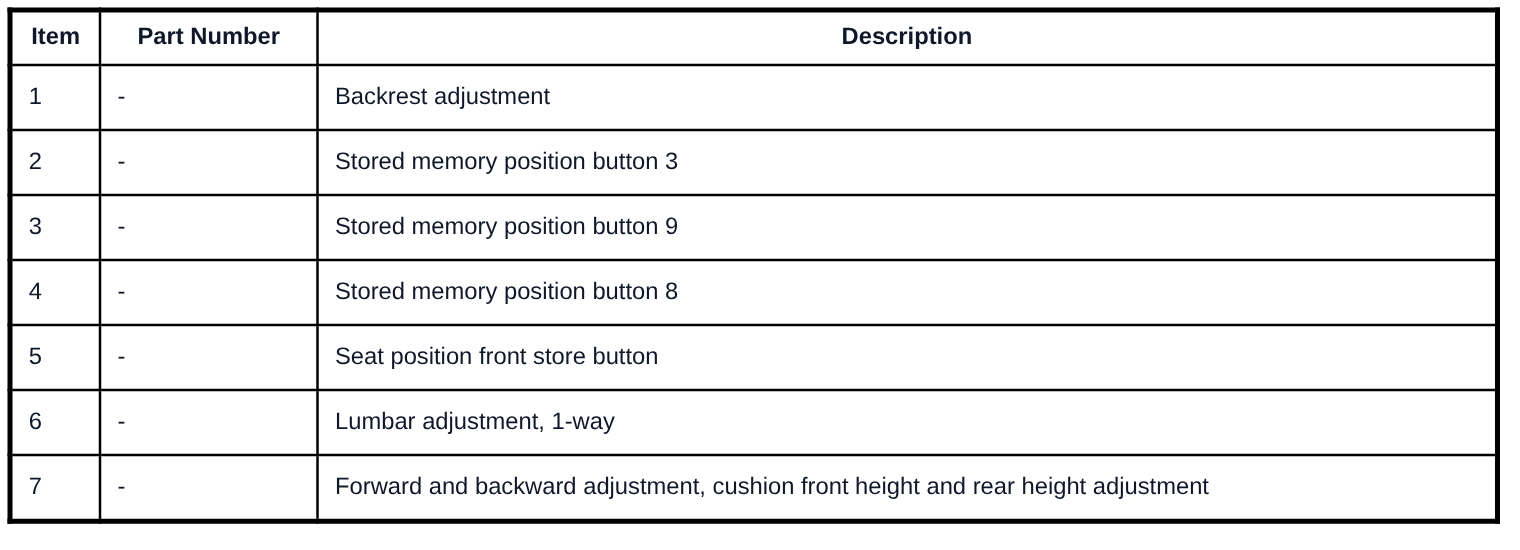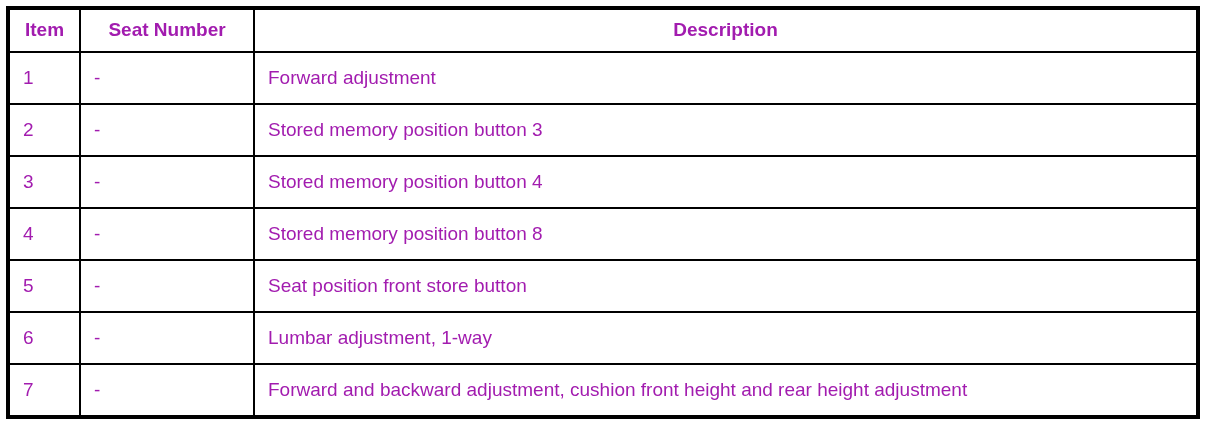--- a/index.html
+++ b/index.html
@@ -16,21 +16,21 @@
     overflow: hidden;
   }
   table.parts-table {
     position: absolute;
     left: 6px;
     top: 6px;
     width: 1190px;
     border-collapse: collapse;
     border: 4px solid #000000;
     table-layout: fixed;
-    color: #a21caf;
+    color: #0f172a;
   }
   table.parts-table th,
   table.parts-table td {
     border: 2px solid #000000;
     font-size: 19px;
     line-height: 1.2;
     overflow: hidden;
     white-space: nowrap;
     vertical-align: middle;
     background: #ffffff;
@@ -57,39 +57,39 @@
 <div class="page">
   <table class="parts-table">
     <colgroup>
       <col class="col-item">
       <col class="col-part">
       <col class="col-desc">
     </colgroup>
     <thead>
       <tr>
         <th>Item</th>
-        <th>Seat Number</th>
+        <th>Part Number</th>
         <th>Description</th>
       </tr>
     </thead>
     <tbody>
       <tr>
         <td>1</td>
         <td>-</td>
-        <td>Forward adjustment</td>
+        <td>Backrest adjustment</td>
       </tr>
       <tr>
         <td>2</td>
         <td>-</td>
         <td>Stored memory position button 3</td>
       </tr>
       <tr>
         <td>3</td>
         <td>-</td>
-        <td>Stored memory position button 4</td>
+        <td>Stored memory position button 9</td>
       </tr>
       <tr>
         <td>4</td>
         <td>-</td>
         <td>Stored memory position button 8</td>
       </tr>
       <tr>
         <td>5</td>
         <td>-</td>
         <td>Seat position front store button</td>

